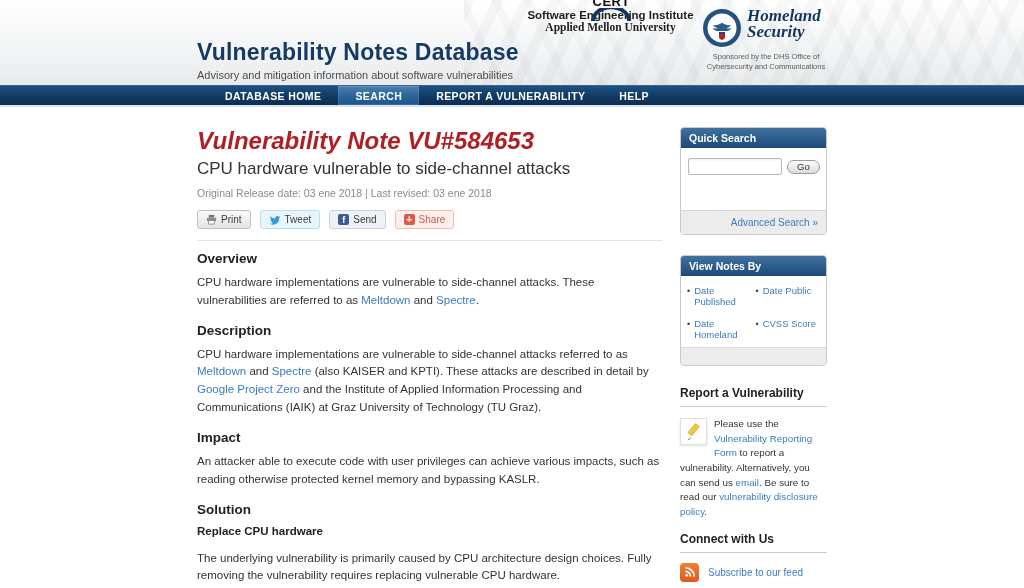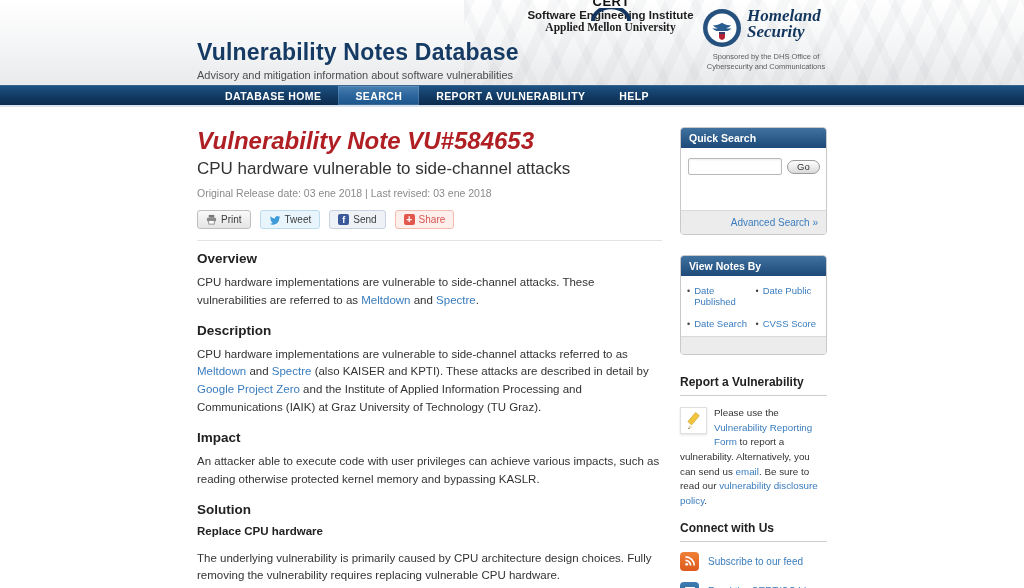--- a/index.html
+++ b/index.html
@@ -219,21 +219,21 @@
         <div class="vn-item">
             <span class="vn-bullet">•</span>
             <a class="lnk">Date Published</a>
           </div>
         <div class="vn-item">
             <span class="vn-bullet">•</span>
             <a class="lnk">Date Public</a>
           </div>
         <div class="vn-item">
             <span class="vn-bullet">•</span>
-            <a class="lnk">Date Search</a>
+            <a class="lnk">Date Homeland</a>
           </div>
         <div class="vn-item">
             <span class="vn-bullet">•</span>
             <a class="lnk">CVSS Score</a>
           </div>
       </div>
       <div class="vn-footer"></div>
     </div>
 
     <div class="side-section-h">Report a Vulnerability</div>

